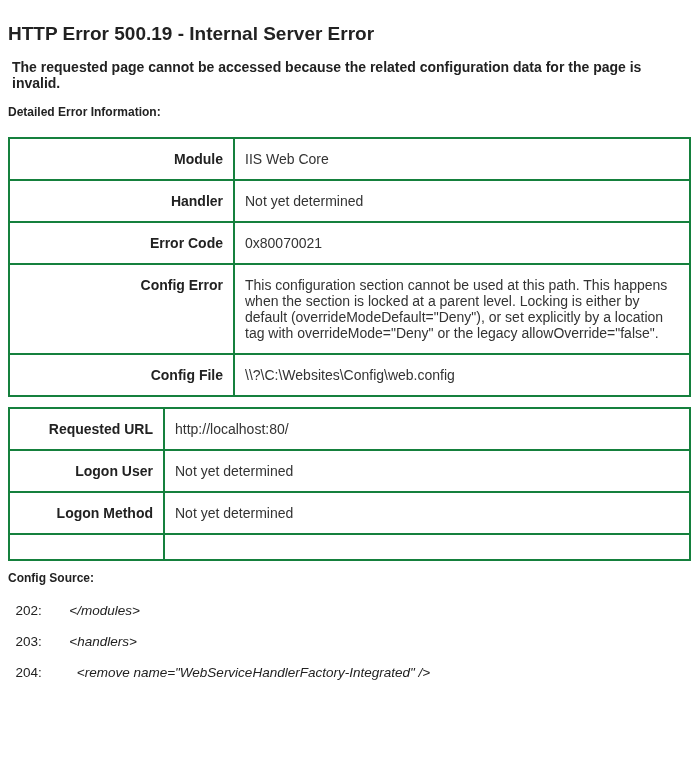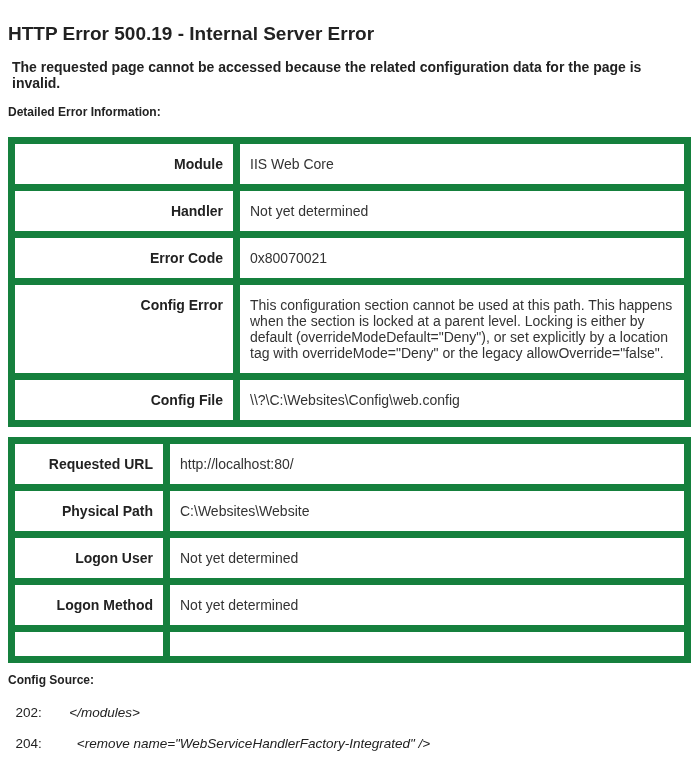--- a/index.html
+++ b/index.html
@@ -26,21 +26,21 @@
       font-size: 12px;
       font-weight: bold;
       margin: 0 0 18px 0;
     }
     table.detail-table {
       border-collapse: collapse;
       width: 100%;
       margin-bottom: 10px;
     }
     table.detail-table td, table.detail-table th {
-      border: 7px solid #15803d;
+      border: 2px solid #15803d;
       padding: 12px 10px;
       text-align: left;
       vertical-align: top;
       font-size: 14px;
       color: #333;
     }
     table.detail-table th {
       text-align: right;
       font-weight: bold;
       white-space: nowrap;
@@ -92,35 +92,32 @@
 </tbody>
   </table>
 
 <table class="detail-table w2">
   <tbody>
       <tr>
     <th>Requested URL</th>
     <td>   http://localhost:80/</td>
   </tr>
   <tr>
-    <th>Physical Path</th>
-    <td>   C:\Websites\Website</td>
-  </tr>
-  <tr>
     <th>Logon User</th>
     <td>   Not   yet determined</td>
   </tr>
   <tr>
     <th>Logon Method</th>
     <td>   Not   yet determined</td>
   </tr>
   <tr>
     <th></th>
     <td></td>
   </tr>
 </tbody>
   </table>
 
 <div class="config-src">
   <p class="section-heading">Config Source:</p>
   <div class="src-line"><span class="ln">  202:</span><span>   &lt;/modules&gt;</span></div>
+  <div class="src-line src-line-hl"><span class="ln">  203:</span><span>   &lt;handlers&gt;</span></div>
   <div class="src-line"><span class="ln">  204:</span><span>     &lt;remove name="WebServiceHandlerFactory-Integrated" /&gt;</span></div>
 </div>
 
 </body></html>

